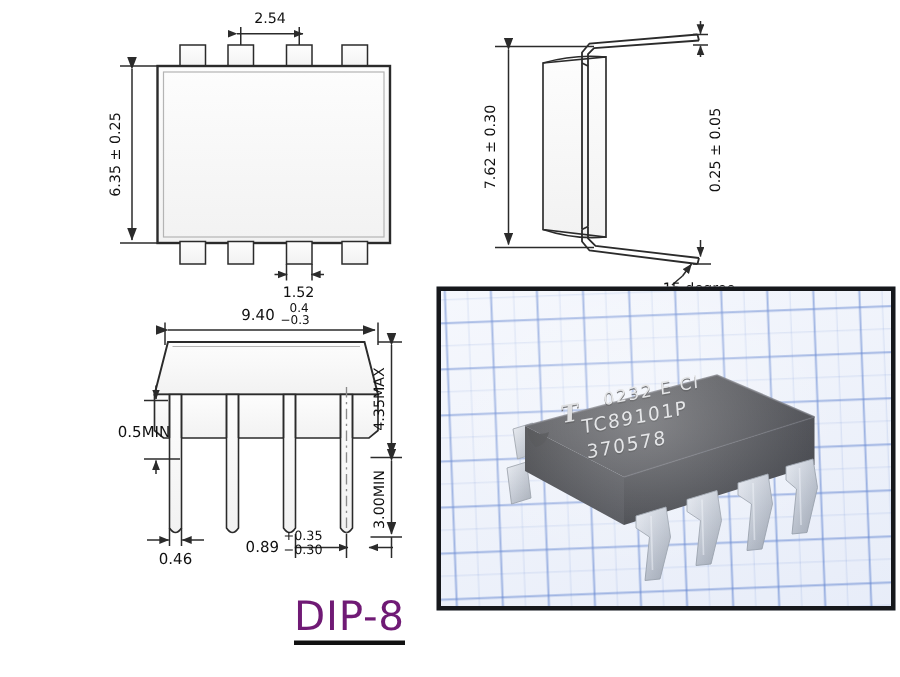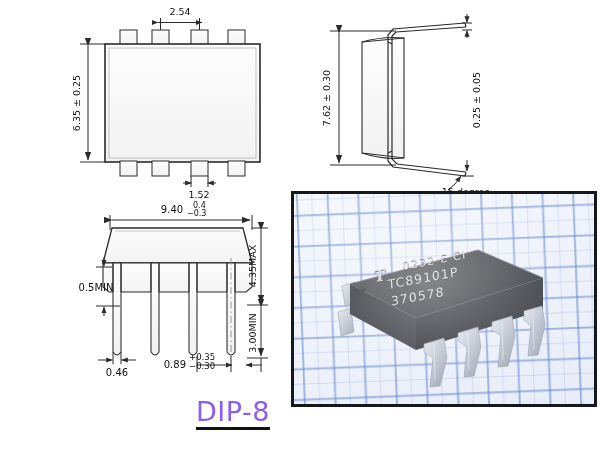--- a/index.html
+++ b/index.html
@@ -87,21 +87,21 @@
     text-shadow: 0 1px 0 rgba(0,0,0,0.8);
   }
 
   
   .caption {
     position: absolute;
     left: 196px; top: 398px;
     font-family: "DejaVu Sans", sans-serif;
     font-size: 27px;
     letter-spacing: 0.5px;
-    color: #8b5cf6;
+    color: #701a75;
     border-bottom: 3px solid #111;
     padding-bottom: 1px;
     line-height: 1.05;
   }
 </style>
 </head>
 <body>
 
 <div class="stage">
 

